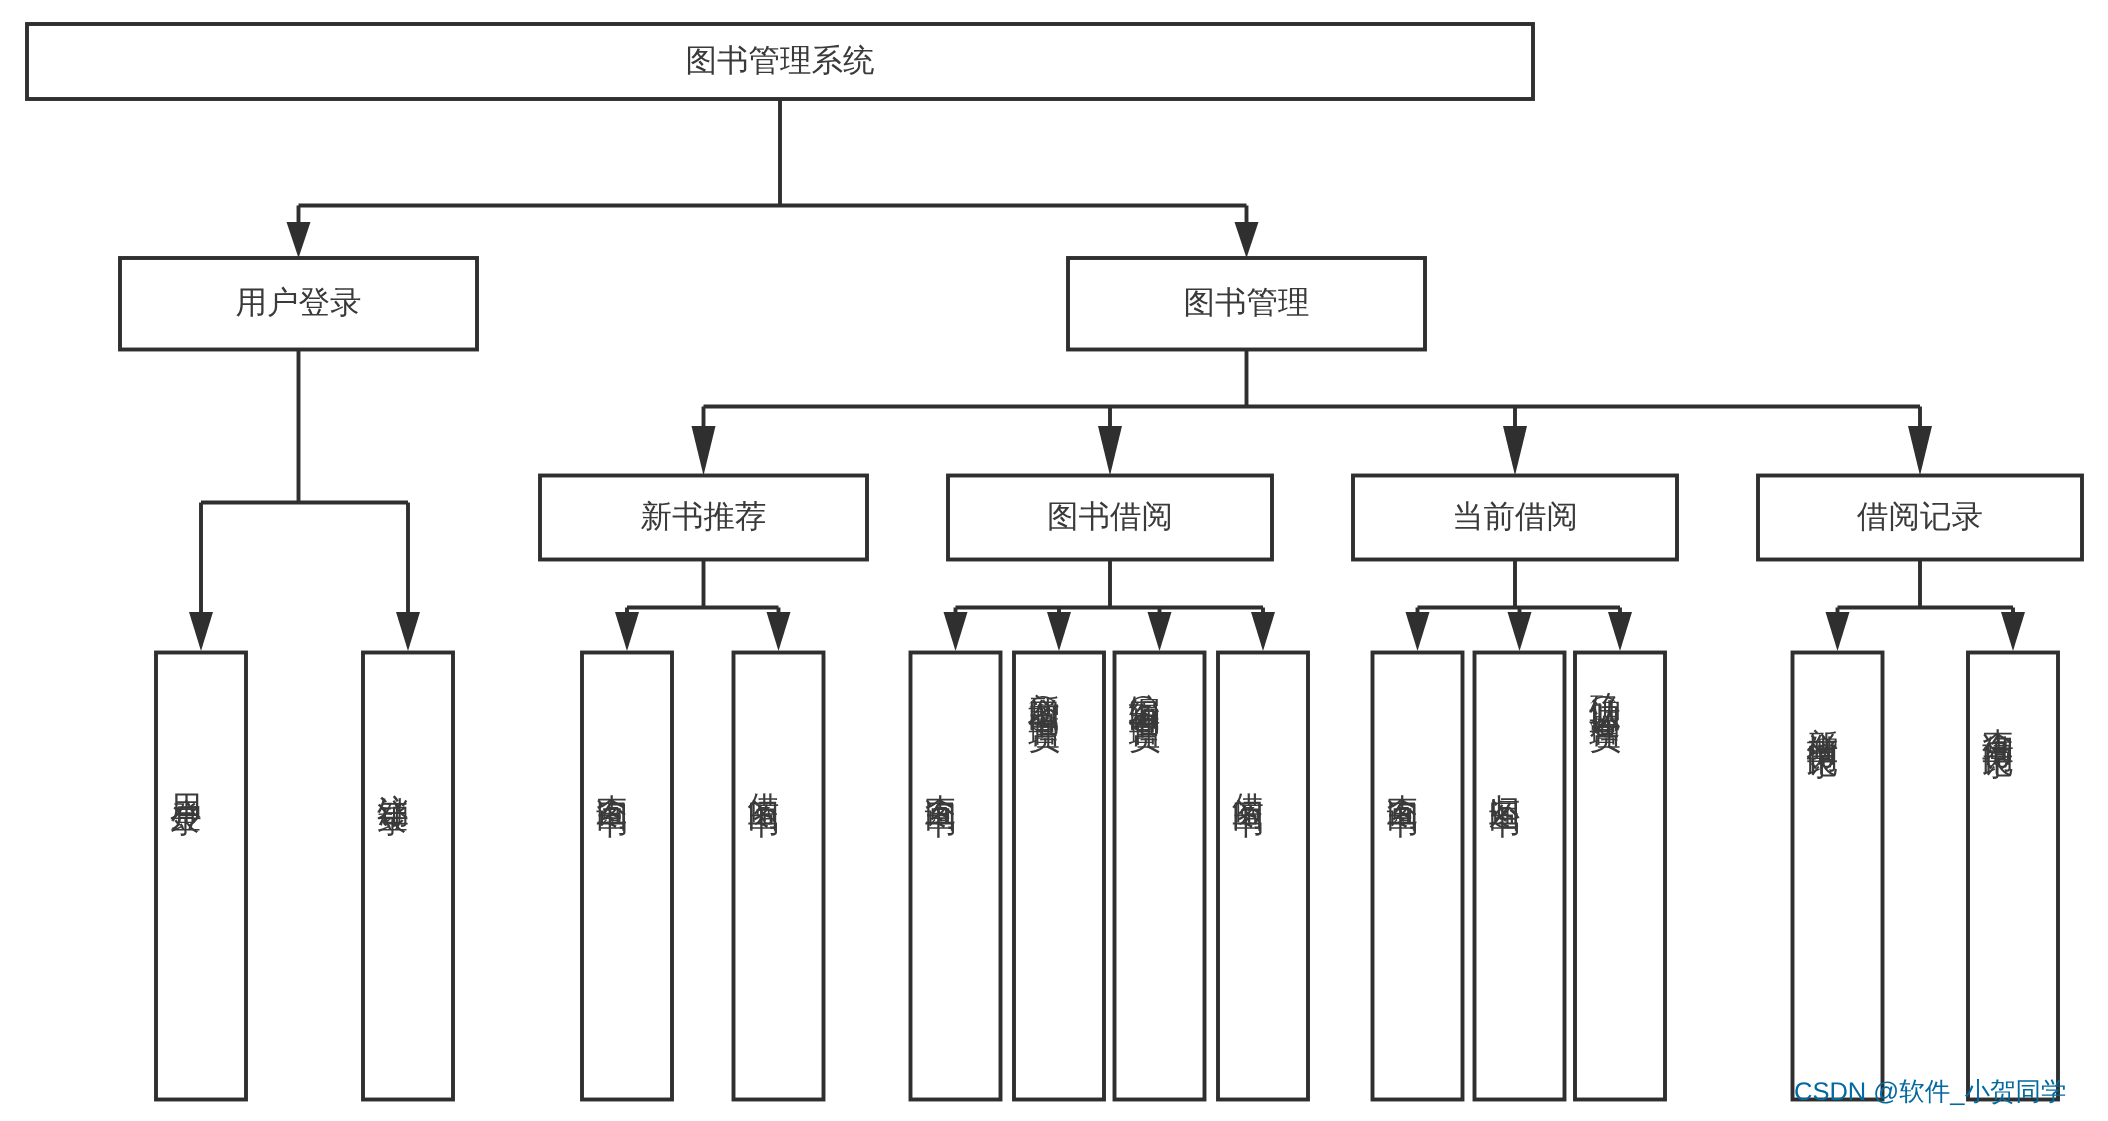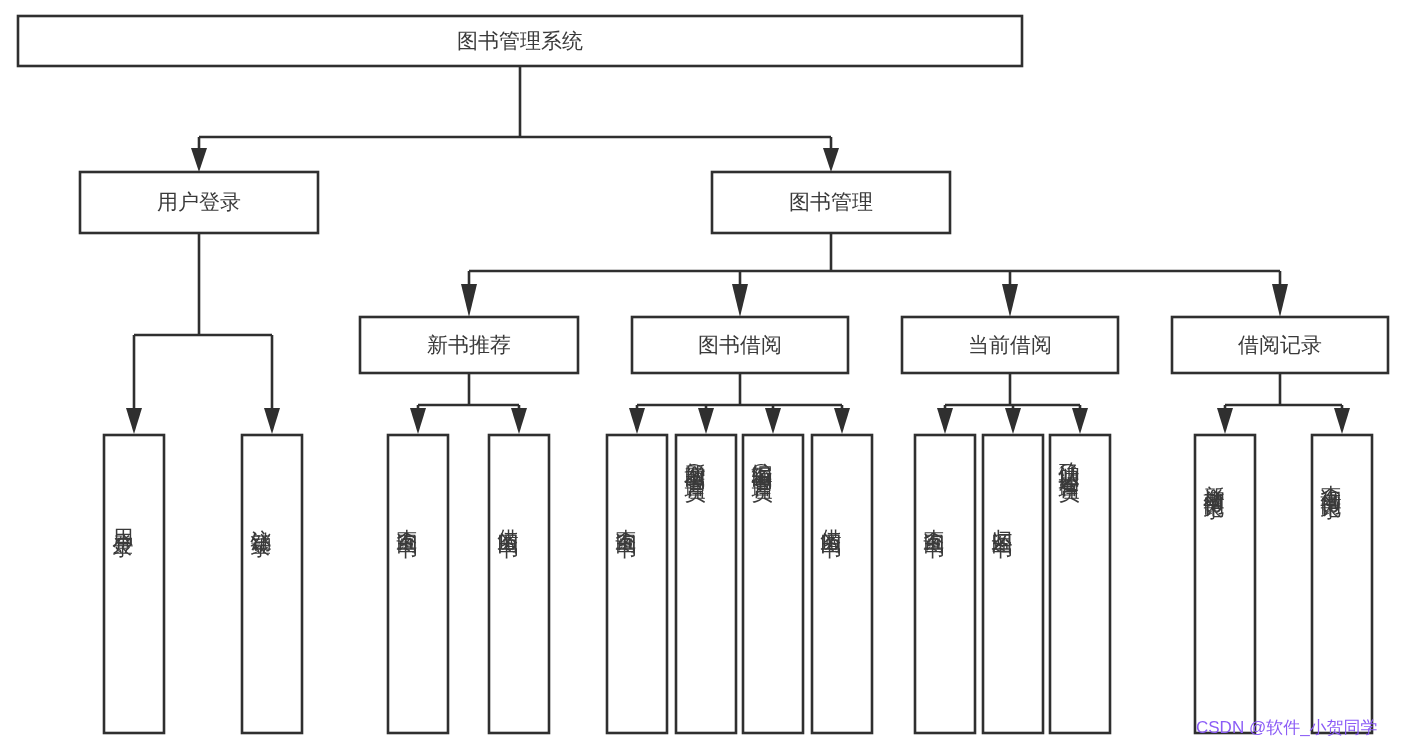--- a/index.html
+++ b/index.html
@@ -58,21 +58,21 @@
     color: #3a3a3a;
     letter-spacing: 3px;
     line-height: 1;
     white-space: nowrap;
     pointer-events: none;
   }
   .watermark {
     position: absolute;
     font-family: "Liberation Sans", "DejaVu Sans", sans-serif;
     font-size: 17px;
-    color: #8b5cf6;
+    color: #0369a1;
     white-space: nowrap;
   }
 </style>
 </head>
 <body>
 
 <div id="diagram-root">
 
   <svg class="diagram-canvas" viewBox="0 0 1405 747" xmlns="http://www.w3.org/2000/svg">
 

